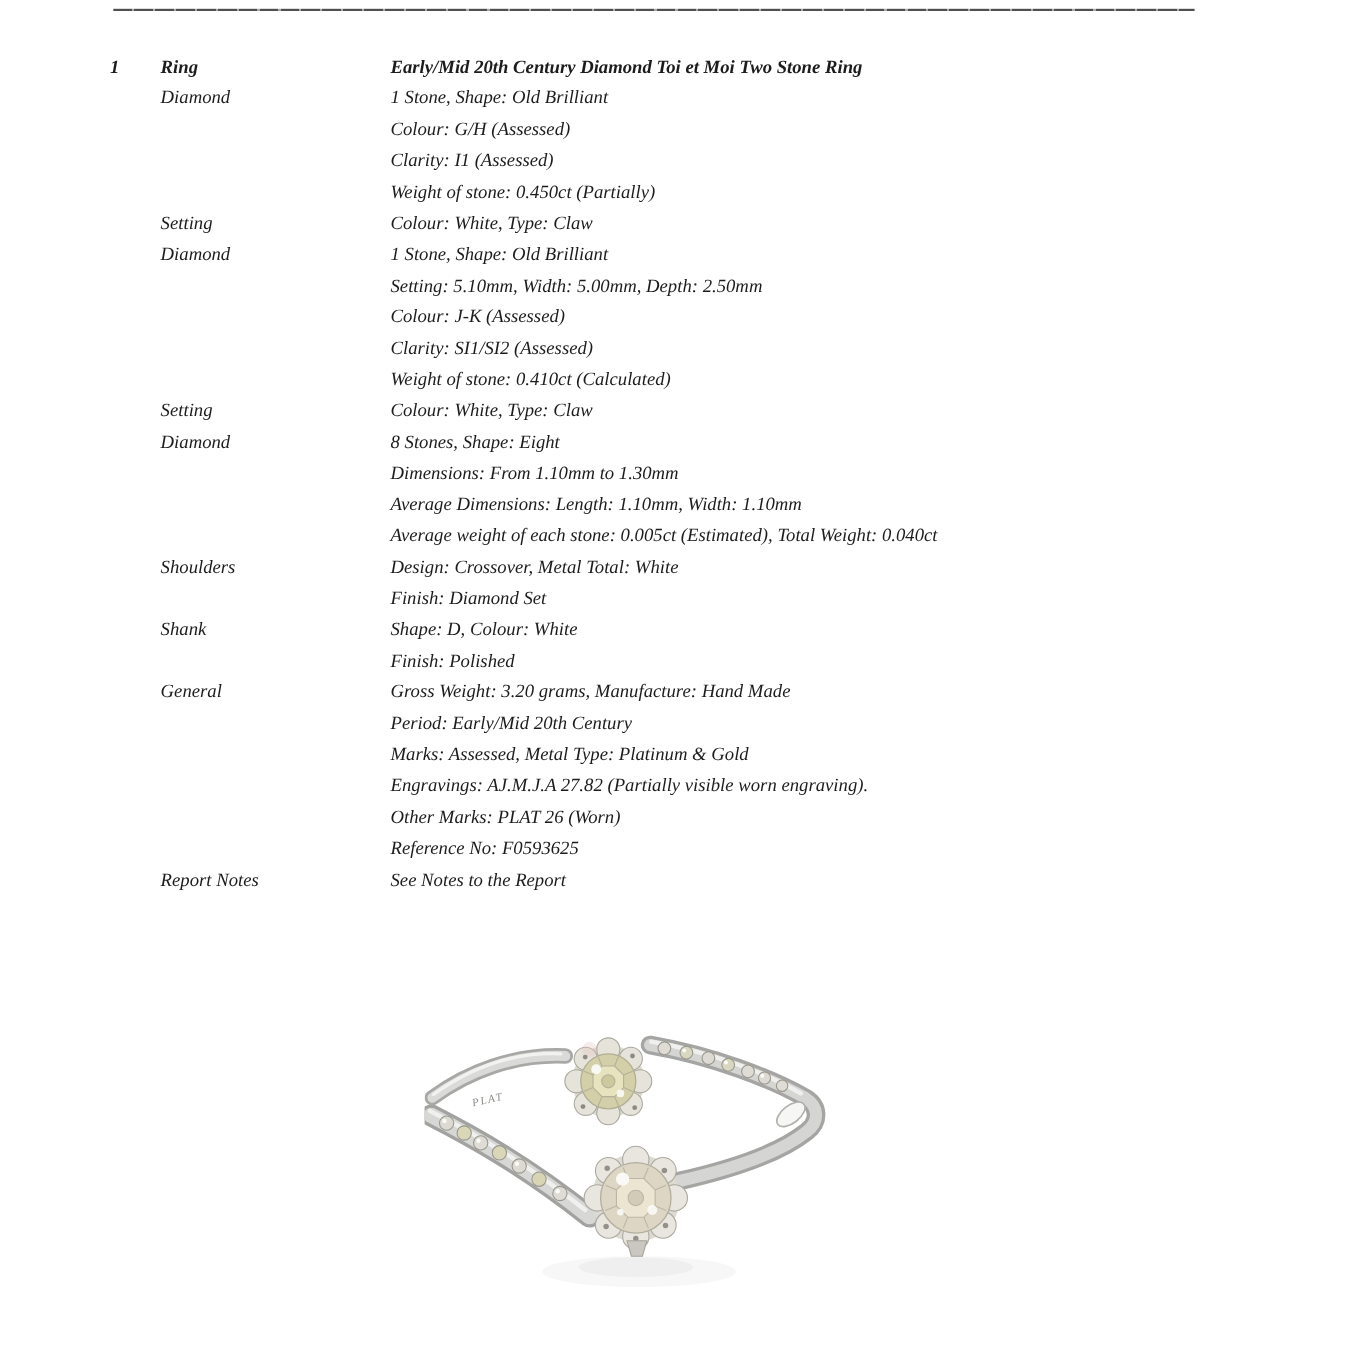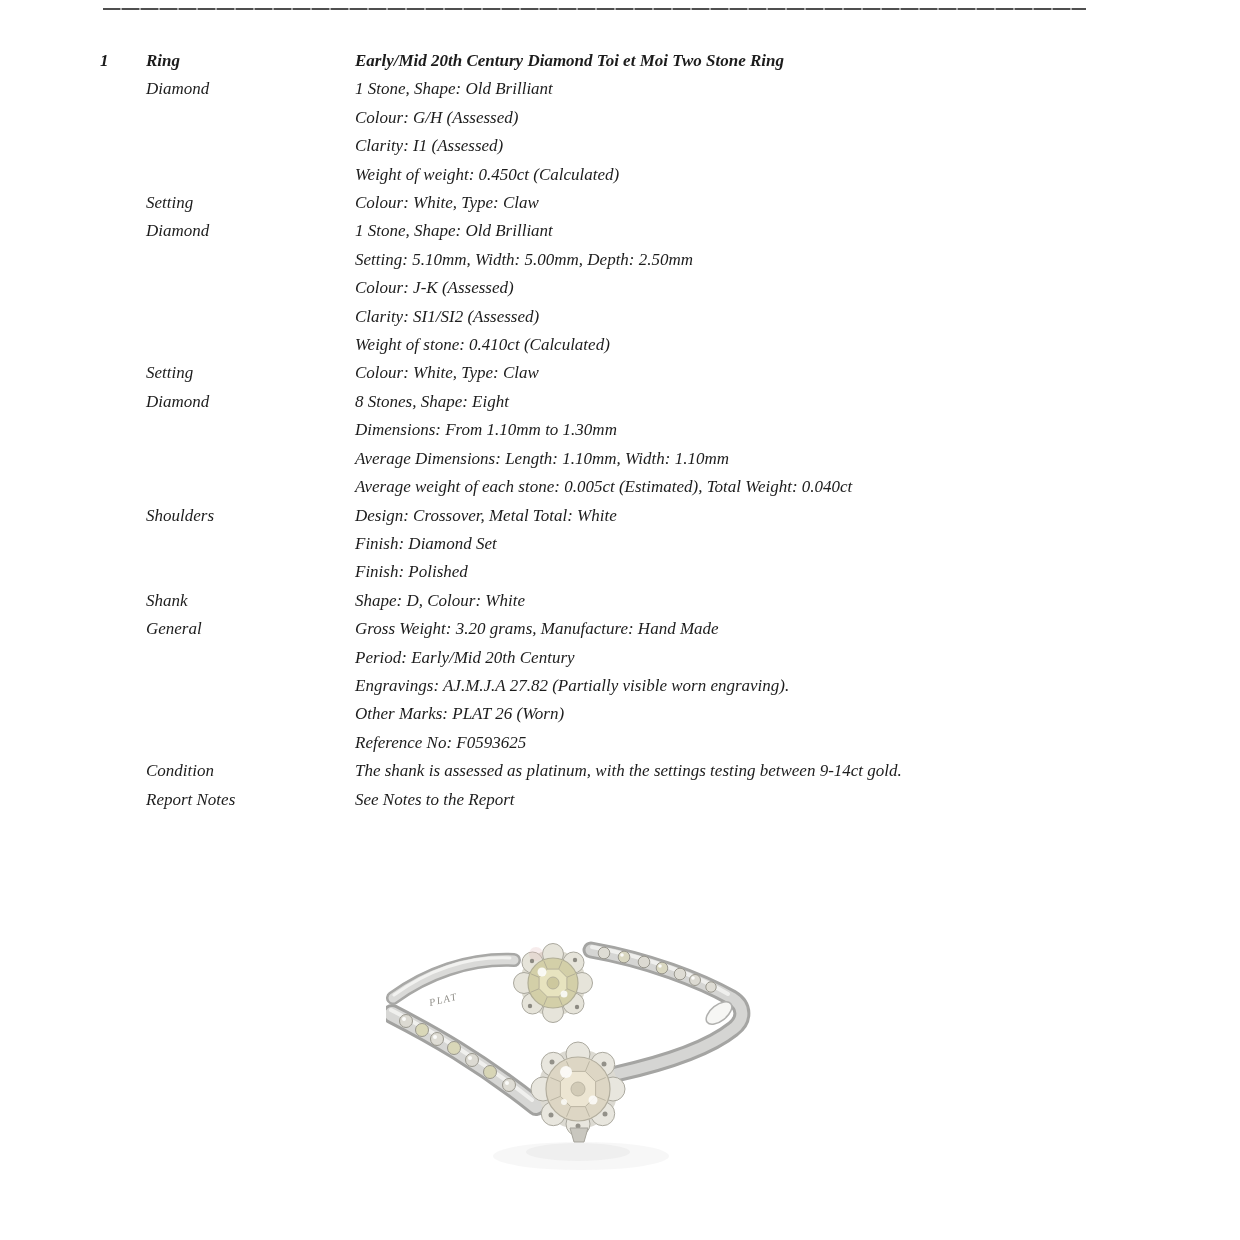--- a/index.html
+++ b/index.html
@@ -52,21 +52,21 @@
         <div class="c-value">Colour: G/H (Assessed)</div>
       </div>
       <div class="trow">
         <div class="c-num"></div>
         <div class="c-label"></div>
         <div class="c-value">Clarity: I1 (Assessed)</div>
       </div>
       <div class="trow">
         <div class="c-num"></div>
         <div class="c-label"></div>
-        <div class="c-value">Weight of weight: 0.450ct (Calculated)</div>
+        <div class="c-value">Weight of stone: 0.450ct (Partially)</div>
       </div>
       <div class="trow">
         <div class="c-num"></div>
         <div class="c-label">Setting</div>
         <div class="c-value">Colour: White, Type: Claw</div>
       </div>
       <div class="trow">
         <div class="c-num"></div>
         <div class="c-label">Diamond</div>
         <div class="c-value">1 Stone, Shape: Old Brilliant</div>
@@ -121,61 +121,57 @@
         <div class="c-label">Shoulders</div>
         <div class="c-value">Design: Crossover, Metal Total: White</div>
       </div>
       <div class="trow">
         <div class="c-num"></div>
         <div class="c-label"></div>
         <div class="c-value">Finish: Diamond Set</div>
       </div>
       <div class="trow">
         <div class="c-num"></div>
-        <div class="c-label"></div>
-        <div class="c-value">Finish: Polished</div>
-      </div>
-      <div class="trow">
-        <div class="c-num"></div>
         <div class="c-label">Shank</div>
         <div class="c-value">Shape: D, Colour: White</div>
       </div>
       <div class="trow">
         <div class="c-num"></div>
+        <div class="c-label"></div>
+        <div class="c-value">Finish: Polished</div>
+      </div>
+      <div class="trow">
+        <div class="c-num"></div>
         <div class="c-label">General</div>
         <div class="c-value">Gross Weight: 3.20 grams, Manufacture: Hand Made</div>
       </div>
       <div class="trow">
         <div class="c-num"></div>
         <div class="c-label"></div>
         <div class="c-value">Period: Early/Mid 20th Century</div>
       </div>
       <div class="trow">
         <div class="c-num"></div>
         <div class="c-label"></div>
+        <div class="c-value">Marks: Assessed, Metal Type: Platinum &amp; Gold</div>
       </div>
       <div class="trow">
         <div class="c-num"></div>
         <div class="c-label"></div>
         <div class="c-value">Engravings: AJ.M.J.A 27.82 (Partially visible worn engraving).</div>
       </div>
       <div class="trow">
         <div class="c-num"></div>
         <div class="c-label"></div>
         <div class="c-value">Other Marks: PLAT 26 (Worn)</div>
       </div>
       <div class="trow">
         <div class="c-num"></div>
         <div class="c-label"></div>
         <div class="c-value">Reference No: F0593625</div>
-      </div>
-      <div class="trow">
-        <div class="c-num"></div>
-        <div class="c-label">Condition</div>
-        <div class="c-value">The shank is assessed as platinum, with the settings testing between 9-14ct gold.</div>
       </div>
       <div class="trow">
         <div class="c-num"></div>
         <div class="c-label">Report Notes</div>
         <div class="c-value">See Notes to the Report</div>
       </div>
     </div>
 
   <div class="photo">
     <svg viewBox="0 0 415 335" width="415" height="335" xmlns="http://www.w3.org/2000/svg">

